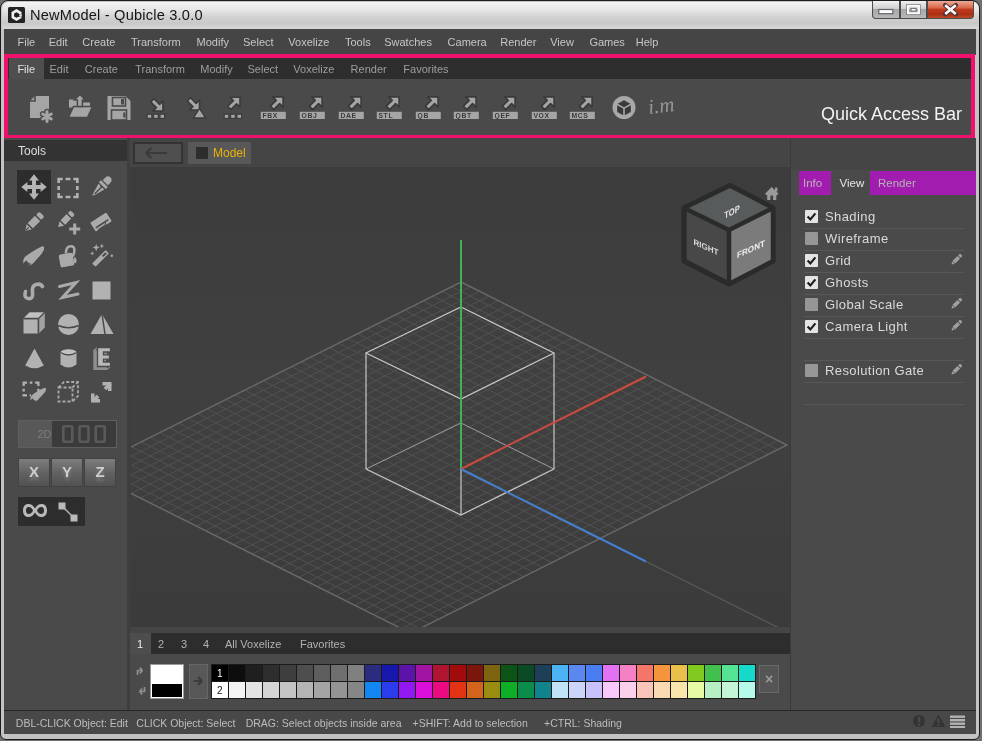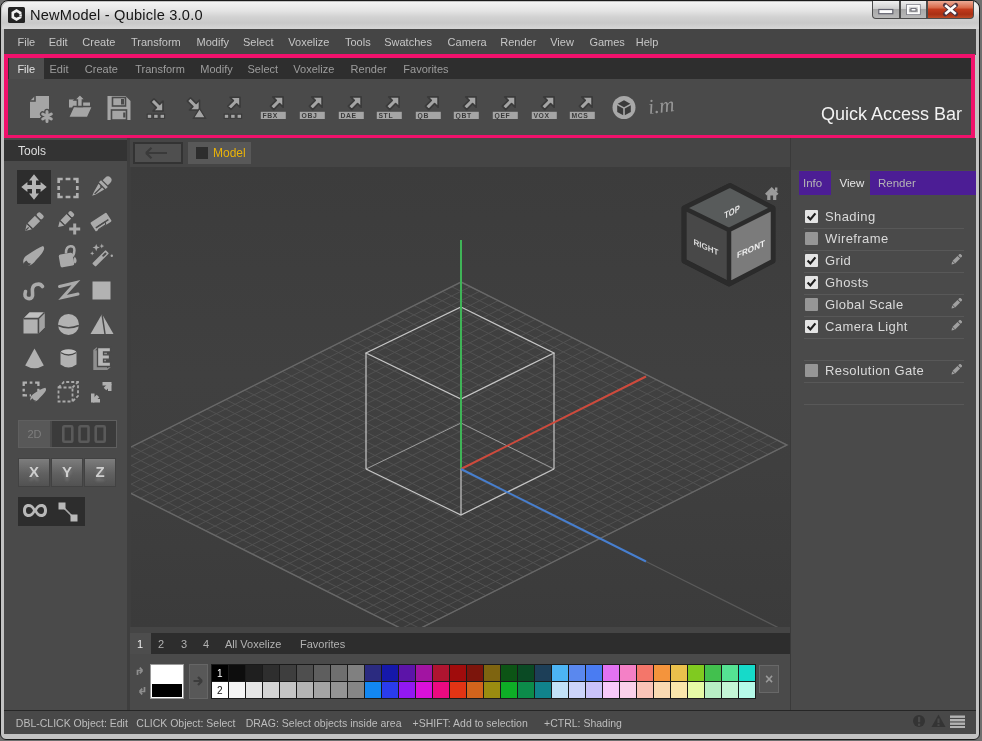--- a/index.html
+++ b/index.html
@@ -51,21 +51,21 @@
   background:linear-gradient(180deg,#3c3c3c 0%,#404040 45%,#3f3f3f 65%,#3b3b3b 100%); }
 #understrip { position:absolute; left:130px; top:627px; width:660px; height:6px; background:#454545; }
 
 #swtabs { position:absolute; left:130px; top:633px; width:660px; height:21px; background:#2d2d2d; }
 #swtabs span { position:absolute; top:5px; font-size:11px; color:#b2b2b2; }
 #swtab1 { position:absolute; left:0; top:0; width:21px; height:21px; background:#4d4d4d; }
 #palettearea { position:absolute; left:130px; top:654px; width:660px; height:56px; background:#4a4a4a; }
 
 #rightstrip { position:absolute; left:790px; top:138px; width:186px; height:32px; background:#454545; border-left:1px solid #3a3a3a;}
 #rightpanel { position:absolute; left:790px; top:170px; width:186px; height:541px; background:#4a4a4a; border-left:1px solid #3a3a3a; }
-#rtabs { position:absolute; left:7.5px; top:0.5px; width:177.5px; height:24px; background:#4c1d95; }
+#rtabs { position:absolute; left:7.5px; top:0.5px; width:177.5px; height:24px; background:#a21caf; }
 #rtabs span { position:absolute; top:6px; font-size:11.5px; color:#b5b5b5; }
 #rtabview { position:absolute; left:32.5px; top:0; width:38.5px; height:24px; background:#4a4a4a; }
 .rrow { position:absolute; left:13px; width:160px; height:22px;text-decoration:underline; }
 .rrow .cb { position:absolute; left:1px; top:4px; width:13px; height:13px; background:#969696; border-radius:1px; }
 .rrow .cb.on { background:#e4e4e4; }
 .rrow .lb { position:absolute; left:21px; top:3px; font-size:13px; color:#dadada; letter-spacing:0.4px; }
 .rsep { position:absolute; left:13px; width:160px; height:1px; background:#585858; }
 .pencil { position:absolute; right:2px; top:4px; }
 
 #statline { position:absolute; left:4px; top:710px; width:972px; height:1px; background:#262626; }
@@ -639,21 +639,21 @@
         </g>
       </svg>
     </div>
 <div class="tbtn" style="left:84px;top:374.5px">
       <svg width="26" height="26" viewBox="0 0 26 26">
         <path d="M17 10 L22.5 4.5 M10 17 L4.5 22.5" stroke="#b0b0b0" stroke-width="3.6" fill="none"></path>
         <path d="M23.5 3 L14.5 3 L14.5 6.5 L20 6.5 L20 12 L23.5 12 Z M3 23.5 L3 14.5 L6.5 14.5 L6.5 20 L12 20 L12 23.5 Z" fill="#b0b0b0"></path>
       </svg>
     </div>
 <div class="abs" style="left:18px;top:420px;width:99px;height:28px;border:1px solid #5f5f5f">
-<div class="abs" style="left:0;top:0;width:31px;height:26px;background:#585858;color:#7e7e7e;font-size:11px;text-align:center;line-height:26px">2D</div>
+<div class="abs" style="left:0;top:0;width:51px;height:26px;background:#585858;color:#7e7e7e;font-size:11px;text-align:center;line-height:26px">2D</div>
 <div class="abs" style="left:33px;top:0;width:64px;height:26px;background:#3b3b3b"><svg width="64" height="26" viewBox="0 0 64 26">
           <g fill="none" stroke="#5a5a5a" stroke-width="2.6">
             <rect x="11.3" y="5.3" width="9" height="15.4" rx="1"></rect>
             <rect x="27.5" y="5.3" width="9" height="15.4" rx="1"></rect>
             <rect x="43.7" y="5.3" width="9" height="15.4" rx="1"></rect>
           </g>
         </svg></div>
     </div>
 <div class="abs" style="left:18px;top:458px;width:32px;height:29px;background:linear-gradient(180deg,#7d7d7d,#606060 55%,#525252);border:1px solid #424242;color:#cfcfcf;font-size:15px;font-weight:bold;text-align:center;line-height:26px;text-shadow:0 4px 3px rgba(200,200,200,0.25)">X</div>
 <div class="abs" style="left:51px;top:458px;width:32px;height:29px;background:linear-gradient(180deg,#7d7d7d,#606060 55%,#525252);border:1px solid #424242;color:#cfcfcf;font-size:15px;font-weight:bold;text-align:center;line-height:26px;text-shadow:0 4px 3px rgba(200,200,200,0.25)">Y</div>

